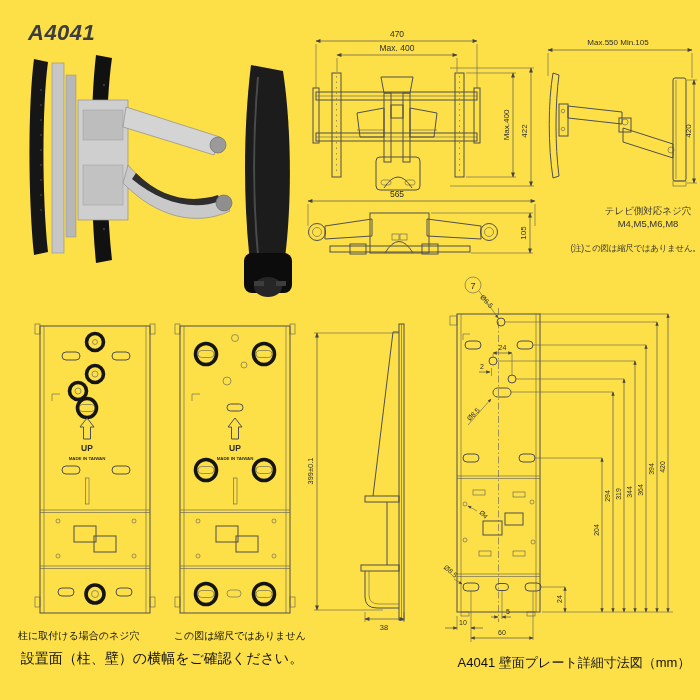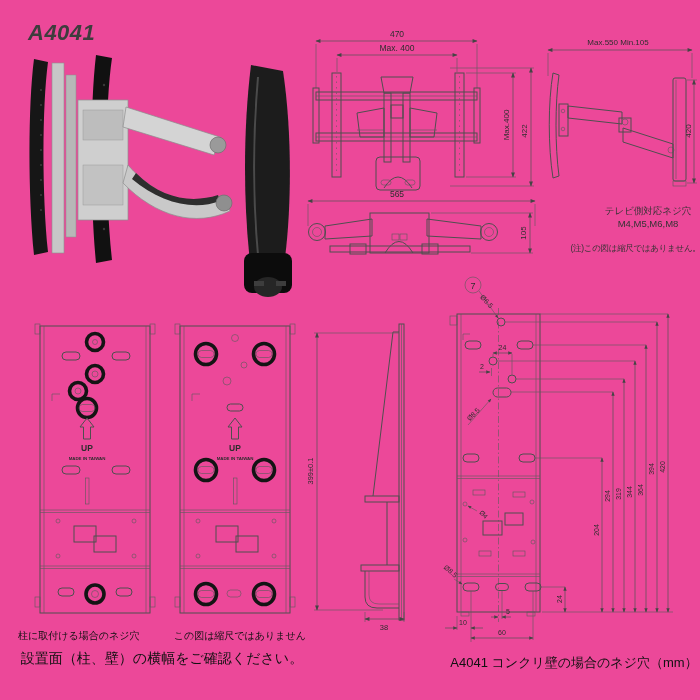--- a/index.html
+++ b/index.html
@@ -1,16 +1,16 @@
 <!DOCTYPE html>
 <html><head>
 <meta charset="utf-8">
 <style>
   html,body{margin:0;padding:0;background:#fff;}
-  #screen{position:relative;width:700px;height:700px;background:#ec4899;overflow:hidden;
+  #screen{position:relative;width:700px;height:700px;background:#fde047;overflow:hidden;
           font-family:"Liberation Sans","DejaVu Sans",sans-serif;color:#222;}
   .abs{position:absolute;}
   #title{font-style:italic;font-weight:bold;font-size:22px;color:#3d3d3d;letter-spacing:.5px;}
   svg{position:absolute;overflow:visible;}
   svg text{font-family:"Liberation Sans","DejaVu Sans",sans-serif;fill:#2e2e2e;}
   .ln{stroke:#4f4f4f;fill:none;stroke-width:1;}
   .tn{stroke:#5a5a5a;fill:none;stroke-width:.6;}
   .dim{stroke:#555;fill:none;stroke-width:.7;}
   .bold-hole{stroke:#141414;fill:none;stroke-width:3.6;}
   .cap-row{left:18px;top:629px;width:288px;display:flex;justify-content:space-between;
@@ -458,15 +458,15 @@
       <line class="dim" x1="36" y1="358" x2="48" y2="358" marker-start="url(#arw7)"></line>
       <text x="28" y="355" font-size="7" text-anchor="middle">10</text>
     </g>
     <g>
       <line class="tn" x1="98" y1="321" x2="98" y2="370"></line>
       <line class="dim" x1="36" y1="368" x2="98" y2="368" marker-start="url(#arw7)" marker-end="url(#arw7)"></line>
       <text x="67" y="365" font-size="7" text-anchor="middle">60</text>
     </g>
   </svg>
 
-  <div id="detail-caption" class="abs">A4041 コンクリ壁の場合のネジ穴（mm）</div>
+  <div id="detail-caption" class="abs">A4041 壁面プレート詳細寸法図（mm）</div>
 
 </div>
 
 </body></html>

